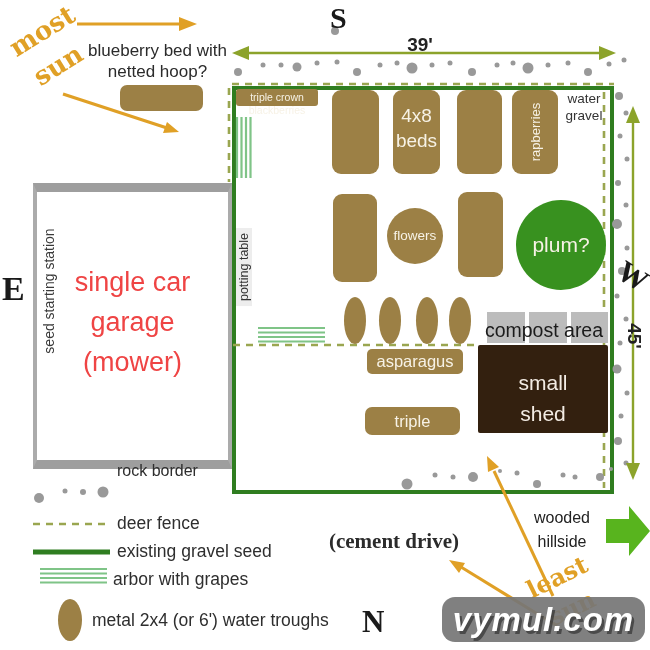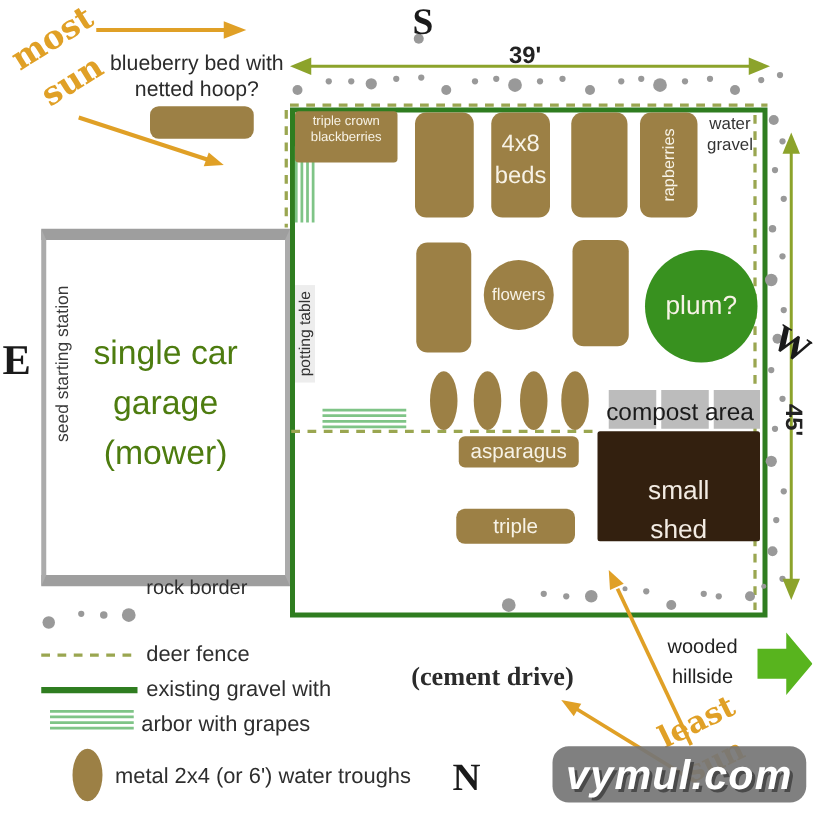--- a/index.html
+++ b/index.html
@@ -140,21 +140,21 @@
       <polygon points="179,132 163,133 167,122" stroke="none"></polygon>
       <line x1="553" y1="596" x2="494" y2="471" stroke-width="3"></line>
       <polygon points="487,456 499,467 488,472" stroke="none"></polygon>
       <line x1="557" y1="626" x2="461" y2="567" stroke-width="3"></line>
       <polygon points="449,560 465,563 459,573" stroke="none"></polygon>
     </g>
   </svg>
 
   <div class="shape z2" style="left:120px;top:85px;width:83px;height:26px;border-radius:7px;"></div>
 
-  <div class="shape z2" style="left:236px;top:89px;width:82px;height:41px;border-radius:3px;">
+  <div class="shape z2" style="left:236px;top:89px;width:82px;height:17px;border-radius:3px;">
     <div class="whitetxt" style="font-size:10.5px;line-height:13px;padding-top:2px;">
       <div>triple crown</div>
       <div>blackberries</div>
     </div>
   </div>
 
   <div class="shape z2" style="left:332px;top:90px;width:47px;height:84px;border-radius:9px;"></div>
   <div class="shape z2" style="left:393px;top:90px;width:47px;height:84px;border-radius:9px;">
     <div class="whitetxt" style="font-size:19px;line-height:25px;padding-top:13px;">
       <div>4x8</div>
@@ -181,36 +181,36 @@
   <div class="shape z2" style="left:379px;top:297px;width:22px;height:47px;border-radius:50%;"></div>
   <div class="shape z2" style="left:416px;top:297px;width:22px;height:47px;border-radius:50%;"></div>
   <div class="shape z2" style="left:449px;top:297px;width:22px;height:47px;border-radius:50%;"></div>
 
   <div class="abs z2" style="left:487px;top:312px;width:38px;height:31px;background:#bcbcbc;"></div>
   <div class="abs z2" style="left:529px;top:312px;width:38px;height:31px;background:#bcbcbc;"></div>
   <div class="abs z2" style="left:571px;top:312px;width:37px;height:31px;background:#bcbcbc;"></div>
   <div class="lbl z3" style="left:477px;top:319px;width:134px;text-align:center;font-size:19.5px;color:#1b1b1b;">compost area</div>
 
   <div class="abs z2" style="left:478px;top:345px;width:130px;height:88px;background:#33200f;border-radius:2px;">
-    <div class="whitetxt" style="font-size:21px;line-height:31px;padding-top:32px;color:#f3ece4;">
+    <div class="whitetxt" style="font-size:21px;line-height:31px;padding-top:22px;color:#f3ece4;">
       <div>small</div>
       <div>shed</div>
     </div>
   </div>
 
   <div class="shape z2" style="left:367px;top:349px;width:96px;height:25px;border-radius:5px;">
     <div class="whitetxt" style="font-size:16.5px;line-height:25px;">asparagus</div>
   </div>
   <div class="shape z2" style="left:365px;top:407px;width:95px;height:28px;border-radius:7px;">
     <div class="whitetxt" style="font-size:16.5px;line-height:28px;">triple</div>
   </div>
 
   <div class="abs z2" style="left:33px;top:183px;width:191px;height:268px;background:#fff;
        border:4px solid #ababab;border-top:9px solid #9e9e9e;border-bottom:9px solid #9e9e9e;">
-    <div style="position:absolute;left:8px;top:110px;width:175px;text-align:center;font-size:27px;line-height:40px;color:#4d7c0f;transform:translateY(-50%);top:130px;">
+    <div style="position:absolute;left:8px;top:110px;width:175px;text-align:center;font-size:27px;line-height:40px;color:#ef4444;transform:translateY(-50%);top:130px;">
       <div>single car</div>
       <div>garage</div>
       <div>(mower)</div>
     </div>
   </div>
   <div class="lbl z3" style="left:49px;top:291px;transform:translate(-50%,-50%) rotate(-90deg);font-size:14px;color:#3a3a3a;white-space:nowrap;">seed starting station</div>
   <div class="lbl z3" style="left:244px;top:267px;transform:translate(-50%,-50%) rotate(-90deg);font-size:12.5px;color:#333;
        background:#ededed;padding:1px 5px;white-space:nowrap;">potting table</div>
 
   <span class="lbl sun z3" style="left:42px;top:31px;transform:translate(-50%,-50%) rotate(-32deg);font-size:26px;">most</span>
@@ -239,21 +239,21 @@
   <div class="lbl z3" style="left:524px;top:506px;width:76px;text-align:center;font-size:16px;line-height:24px;color:#222;">
     <div>wooded</div>
     <div>hillside</div>
   </div>
 
   <span class="lbl sun z3" style="left:557px;top:577px;transform:translate(-50%,-50%) rotate(-26deg);font-size:24px;">least</span>
   <span class="lbl sun z3" style="left:572px;top:608px;transform:translate(-50%,-50%) rotate(-26deg);font-size:24px;">sun</span>
 
   <span class="lbl z3" style="left:117px;top:462px;font-size:16px;color:#2e2e2e;">rock border</span>
   <span class="lbl z3" style="left:117px;top:513px;font-size:17.5px;color:#2e2e2e;">deer fence</span>
-  <span class="lbl z3" style="left:117px;top:541px;font-size:17.5px;color:#2e2e2e;">existing gravel with</span>
+  <span class="lbl z3" style="left:117px;top:541px;font-size:17.5px;color:#2e2e2e;">existing gravel seed</span>
   <span class="lbl z3" style="left:113px;top:569px;font-size:17.5px;color:#2e2e2e;">arbor with grapes</span>
   <div class="shape z2" style="left:58px;top:599px;width:24px;height:42px;border-radius:50%;"></div>
   <span class="lbl z3" style="left:92px;top:610px;font-size:17.5px;color:#2e2e2e;">metal 2x4 (or 6') water troughs</span>
 
   <div class="abs z6" style="left:442px;top:597px;width:203px;height:45px;border-radius:13px;background:rgba(118,118,118,0.93);
        text-align:center;line-height:45px;font-size:33px;font-weight:bold;color:#fff;letter-spacing:1px;
        text-shadow:2.5px 2.5px 0 rgba(45,45,45,0.65);font-style:italic;">vymul.com</div>
 
 </div>
 

